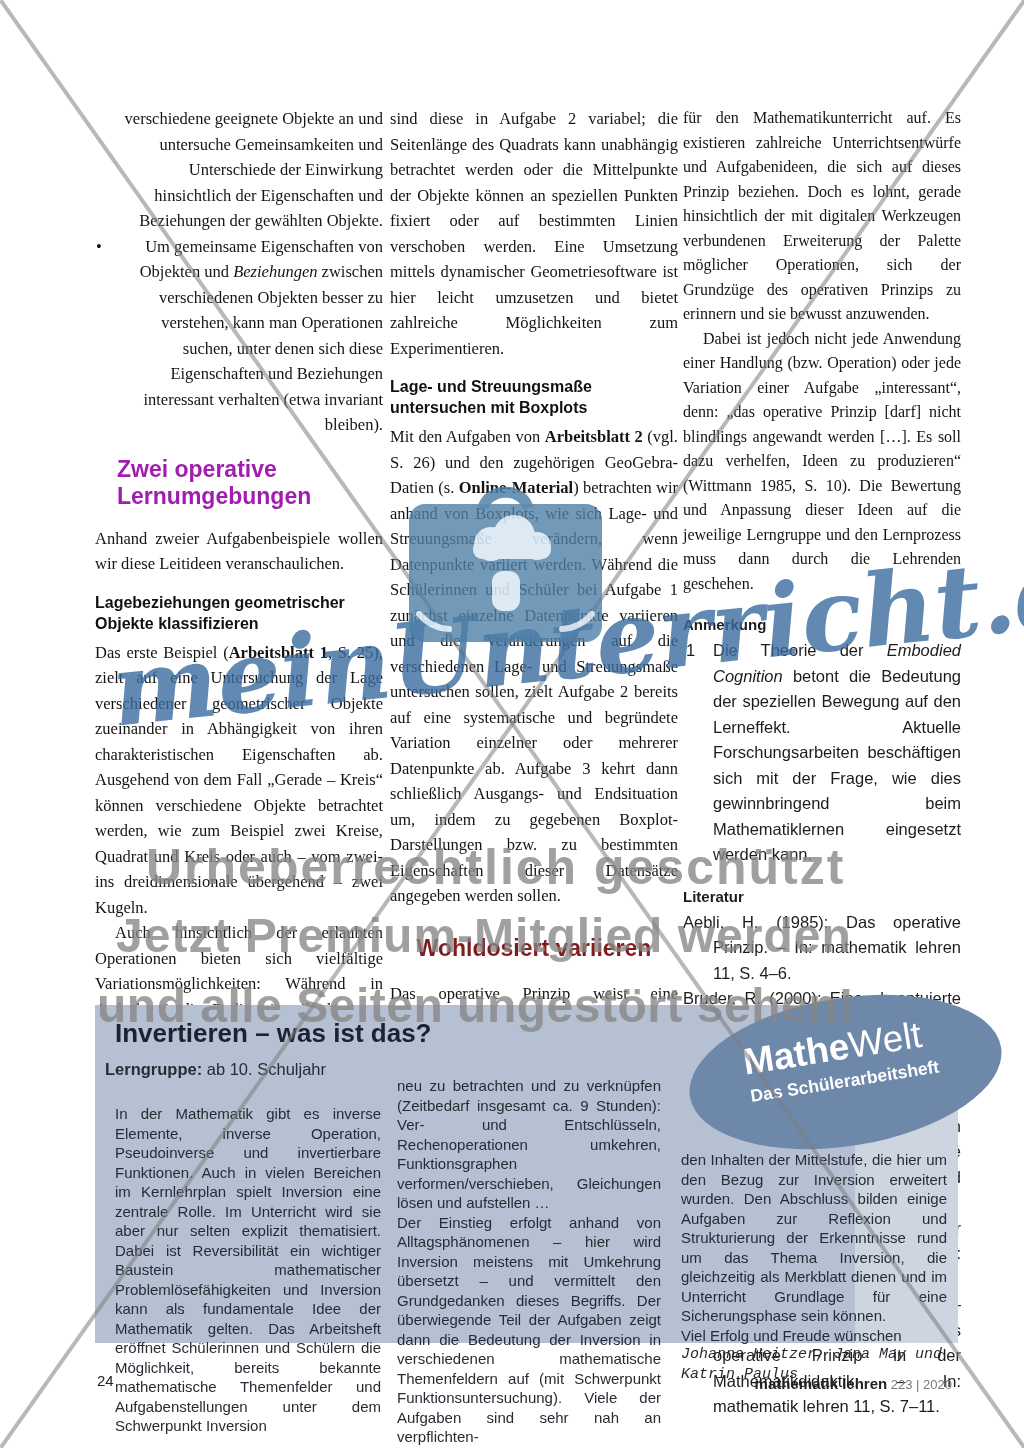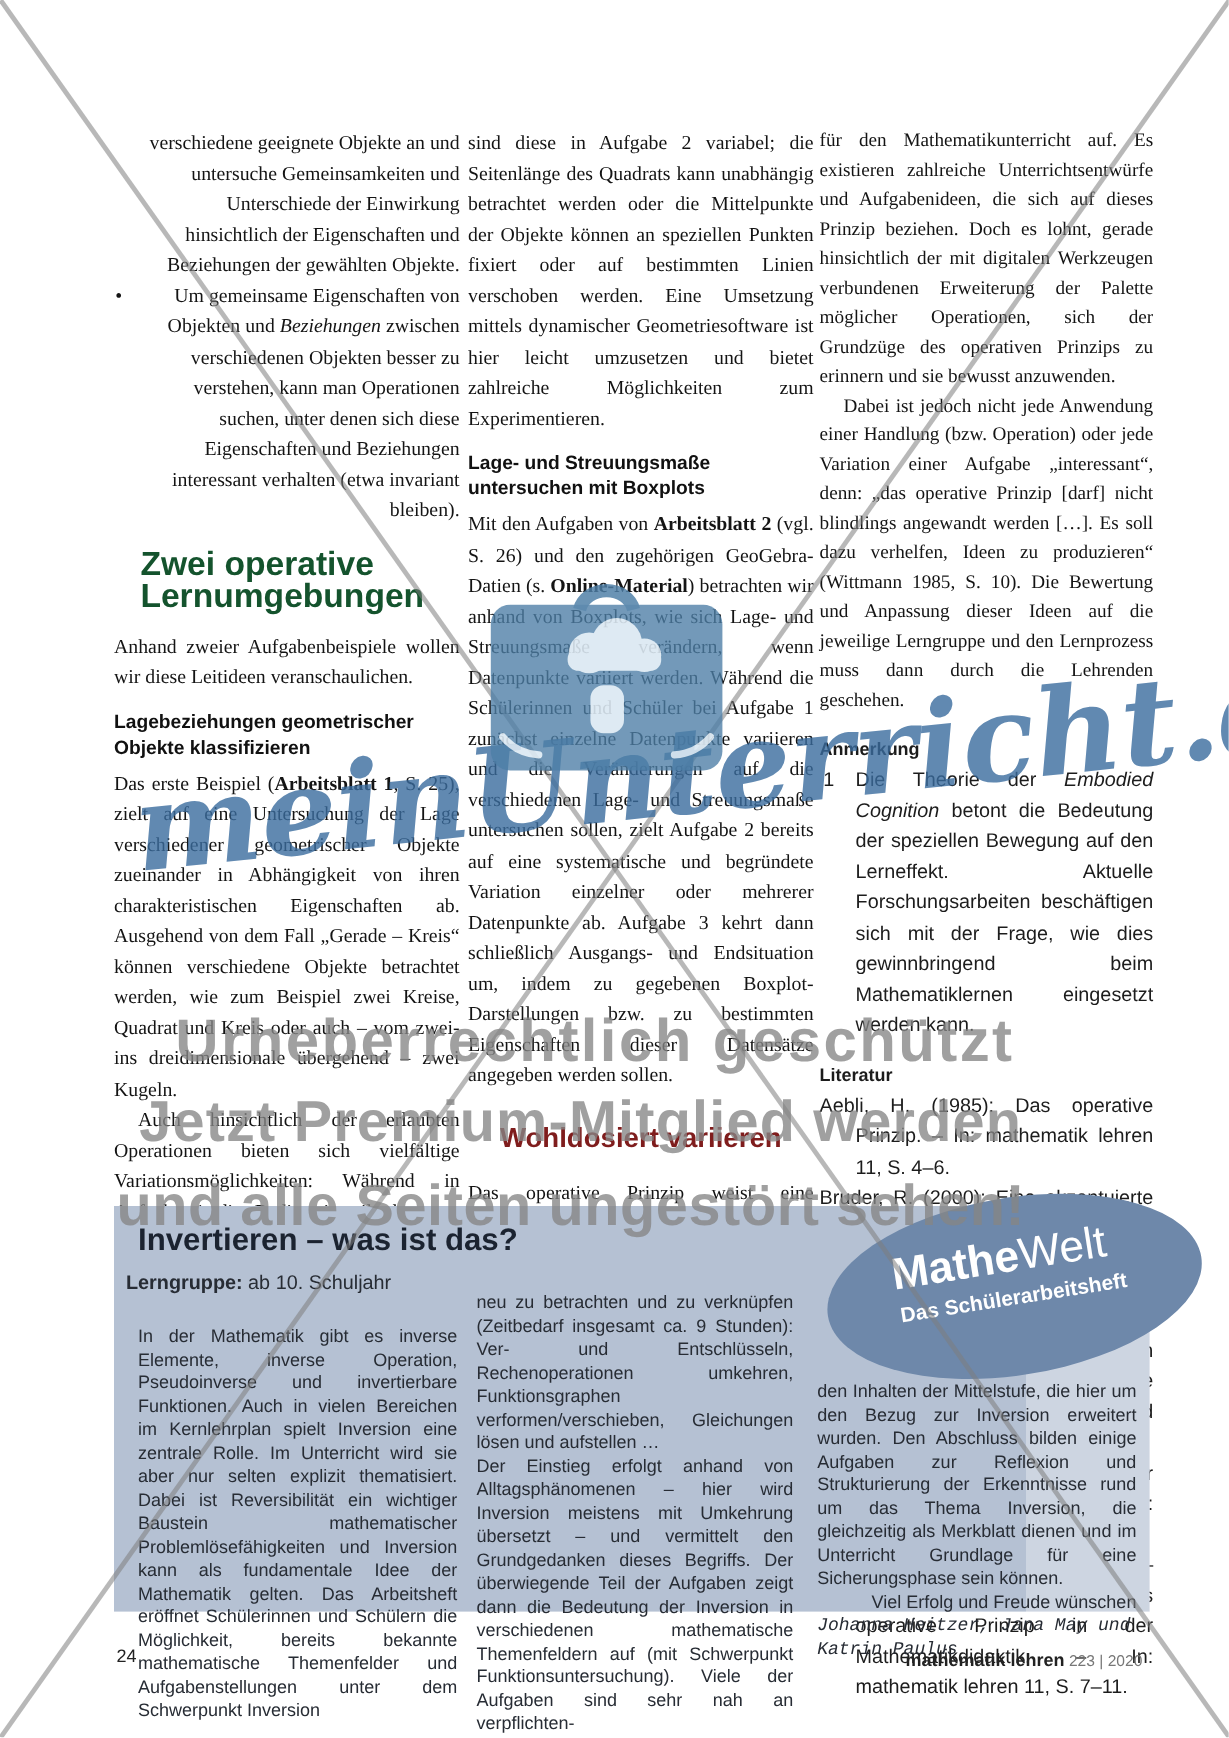--- a/index.html
+++ b/index.html
@@ -13,22 +13,22 @@
   #col3{left:683px;width:278px;}
 
   .col p{margin:0;font-size:16.5px;line-height:25.5px;text-align:justify;hyphens:auto;}
   #col3 p.body{font-size:16px;line-height:24.5px;}
 
   .bullets{padding-left:22px;}
   .bullets p{text-align:right;}
   .bullet-item{position:relative;}
   .bullet-dot{position:absolute;left:-21px;top:0;}
 
-  .h-blue{font-family:"Liberation Sans",sans-serif;font-weight:bold;color:#14532d;
-          font-size:28px;line-height:27px;margin:18px 0 16px 22px;}
+  .h-blue{font-family:"Liberation Sans",sans-serif;font-weight:bold;color:#a21caf;
+          font-size:23px;line-height:27px;margin:18px 0 16px 22px;}
   .h-blue-center{font-family:"Liberation Sans",sans-serif;font-weight:bold;color:#7f1d1d;
           font-size:23px;line-height:27px;margin:26px 0 19px 0;text-align:center;}
   .h-sans{font-family:"Liberation Sans",sans-serif;font-weight:bold;color:#111;
           font-size:16px;line-height:21px;margin:15px 0 6px 0;}
   .indent{text-indent:20px;}
 
   .notes{font-family:"Liberation Sans",sans-serif;color:#1c1c1c;}
   .notes .nh{font-size:15px;font-weight:bold;margin:20px 0 4px 0;line-height:18px;}
   .note-item{position:relative;padding-left:30px;font-size:13.3px;line-height:16px;text-align:justify;}
   .note-num{position:absolute;left:3px;top:0;}
@@ -67,21 +67,21 @@
               font-size:17.5px;font-weight:bold;color:#ffffff;white-space:nowrap;}
 
   .mw-text{position:absolute;z-index:3;font-family:"Liberation Sans",sans-serif;color:#272c34;}
   #mw-title{left:115px;top:1018px;font-size:26px;font-weight:bold;color:#1b2330;}
   #mw-lern{left:105px;top:1060px;font-size:16.5px;}
   .mw-col{font-size:15px;line-height:19.5px;text-align:justify;hyphens:auto;}
   #mw-c1{left:115px;top:1104px;width:266px;}
   #mw-c2{left:397px;top:1076px;width:264px;}
   #mw-c3{left:681px;top:1150px;width:266px;}
   .mw-col p{margin:0;}
-  #mw-c3 .closing{text-align:right;}
+  #mw-c3 .closing{text-align:left;}
   #mw-c3 .authors{text-align:left;font-style:italic;font-family:Liberation Mono, monospace;}
 
   
   #page-num{position:absolute;left:97px;top:1372px;z-index:3;
             font-family:"Liberation Sans",sans-serif;font-size:15px;color:#222;}
   #footer-right{position:absolute;right:72px;top:1375px;z-index:3;white-space:nowrap;
             font-family:"Liberation Sans",sans-serif;}
   #footer-right .j{font-weight:bold;font-size:15px;color:#222;}
   #footer-right .i{font-size:13px;color:#777;}
 </style>

